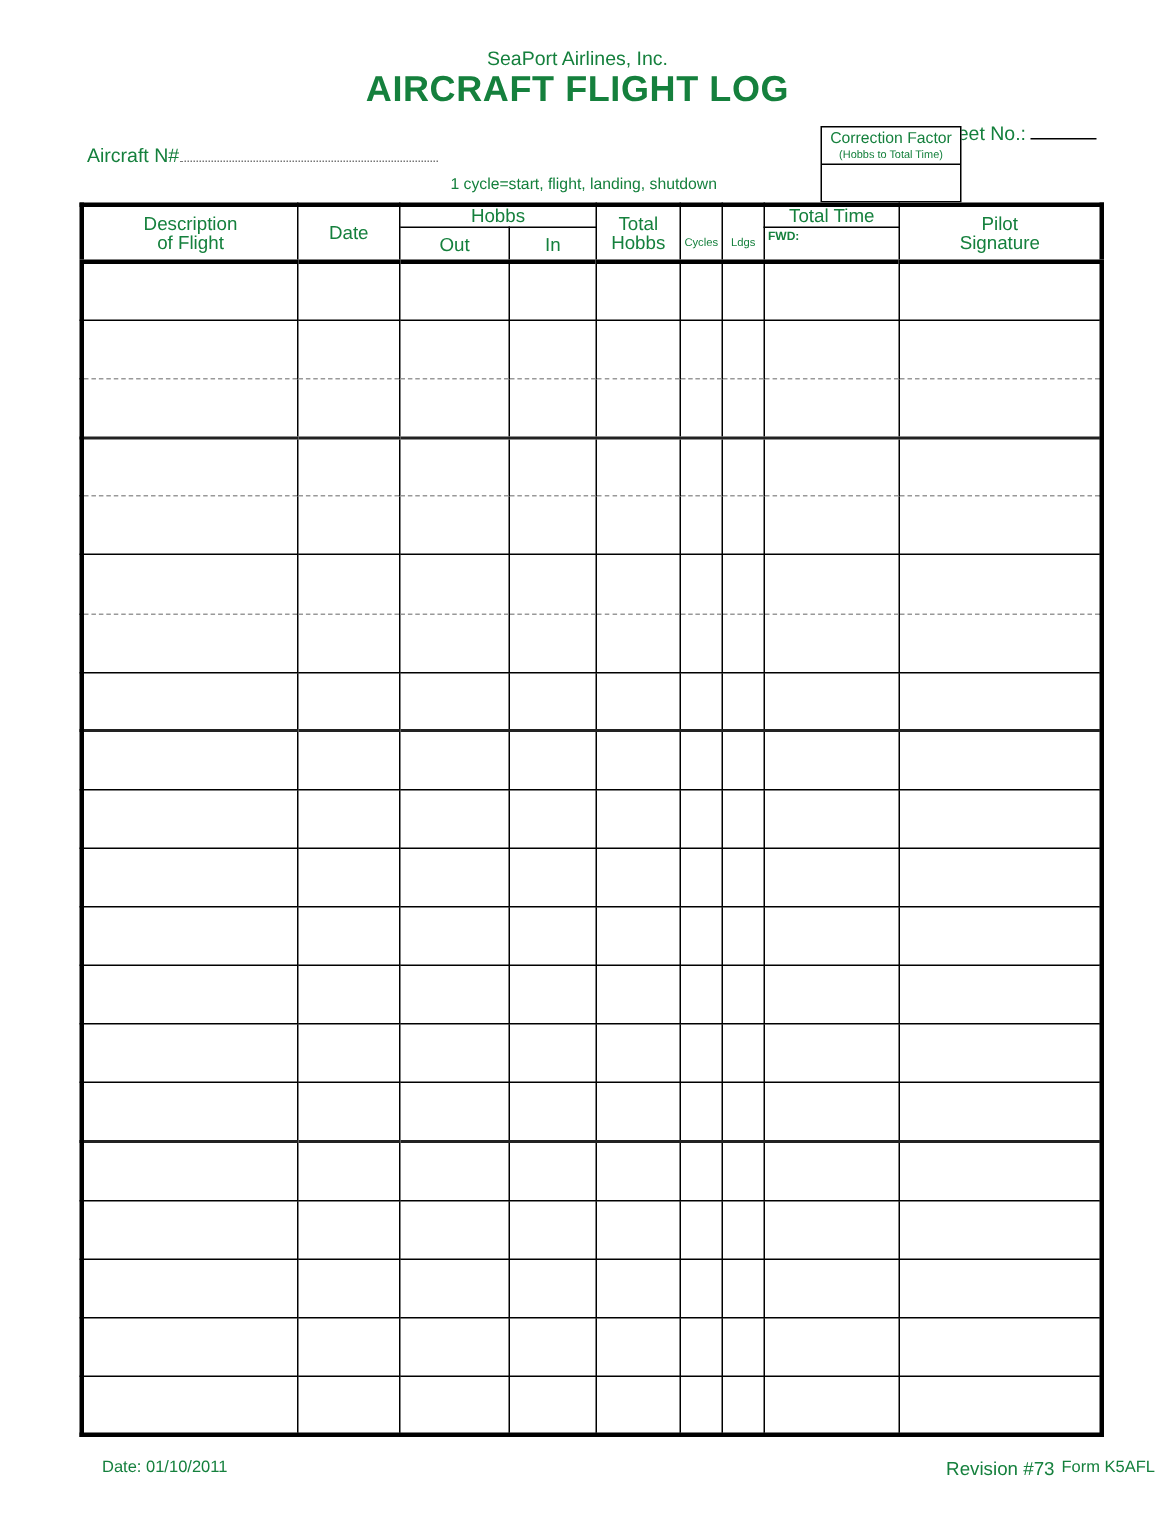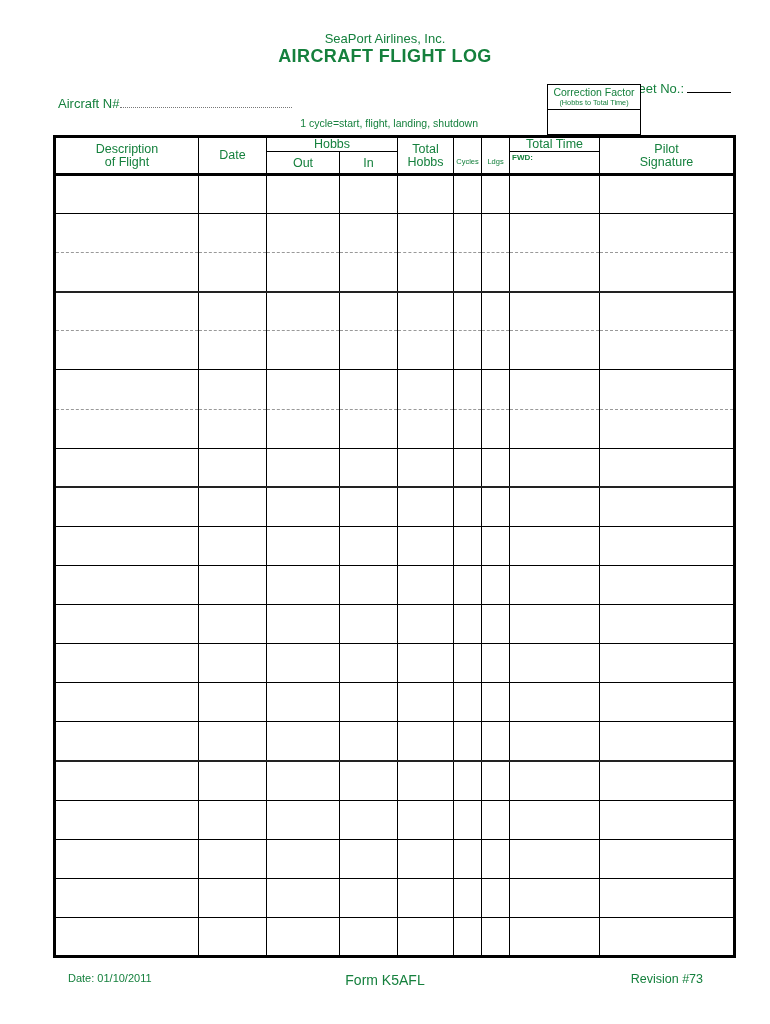--- a/index.html
+++ b/index.html
@@ -1,21 +1,21 @@
 <!DOCTYPE html>
 <html><head>
 <meta charset="utf-8">
 <style>
   html,body { margin:0; padding:0; background:#fff; }
   .page {
     position:relative; width:770px; height:1024px; background:#ffffff;
     font-family:"Liberation Sans", sans-serif; color:#15803d; overflow:hidden;
   }
   .company { position:absolute; top:31px; left:0; width:100%; text-align:center; font-size:13px; }
-  .title   { position:absolute; top:46px; left:0; width:100%; text-align:center; font-size:18px; font-weight:bold; letter-spacing:0.4px; }
+  .title   { position:absolute; top:46px; left:0; width:100%; text-align:center; font-size:24px; font-weight:bold; letter-spacing:0.4px; }
   .sheet-no { position:absolute; top:79px; right:39px; font-size:13px; }
   .sheet-no .blank-line { display:inline-block; width:44px; height:13px; border-bottom:1px solid #000; margin-left:3px; }
   .aircraft { position:absolute; top:95px; left:58px; font-size:13px; }
   .aircraft .fill-line { display:inline-block; width:172px; height:12px; border-bottom:1px dotted #777; margin-left:1px; }
   .correction-box { position:absolute; left:508px; top:84px; width:94px; height:51px; border:1px solid #000; box-sizing:border-box; background:#fff;margin-left:39px; }
   .cf-head { border-bottom:1px solid #000; text-align:center; padding:1px 0 2px 0; }
   .cf-title { font-size:10.5px; line-height:12px; }
   .cf-sub { font-size:7.3px; line-height:9px; }
   .cf-value { height:22px; }
   .cycle-note { position:absolute; top:117px; right:292px; font-size:10.5px; }
@@ -33,21 +33,21 @@
   thead td.underlined-group { border-bottom:1px solid #000; }
   thead td.hb { border-bottom:3px solid #000; }
   thead td.small-vert { font-size:7.5px; vertical-align:bottom; padding-bottom:5px; line-height:8px; }
   thead td.fwd-cell { font-size:8px; font-weight:bold; text-align:left; vertical-align:top; padding:1px 0 0 2px; line-height:9px; }
   tbody td { height:39.1px; }
   tbody tr.sep-solid  td { border-bottom:1px solid #000; }
   tbody tr.sep-dashed td { border-bottom:1px dashed #999; }
   tbody tr.sep-thick  td { border-bottom:2px solid #222; }
 
   .footer-date { position:absolute; top:972px; left:68px; font-size:11px; }
-  .footer-form { position:absolute; top:972px; left:0; width:100%; text-align:center; font-size:14px; }
+  .footer-form { position:absolute; top:972px; left:0; width:100%; text-align:right; font-size:11px; }
   .footer-rev  { position:absolute; top:972px; right:67px; font-size:12.5px; }
 </style>
 </head>
 <body>
 
 <div class="page">
 
   <div class="company">SeaPort Airlines, Inc.</div>
   <div class="title">AIRCRAFT FLIGHT LOG</div>
 

